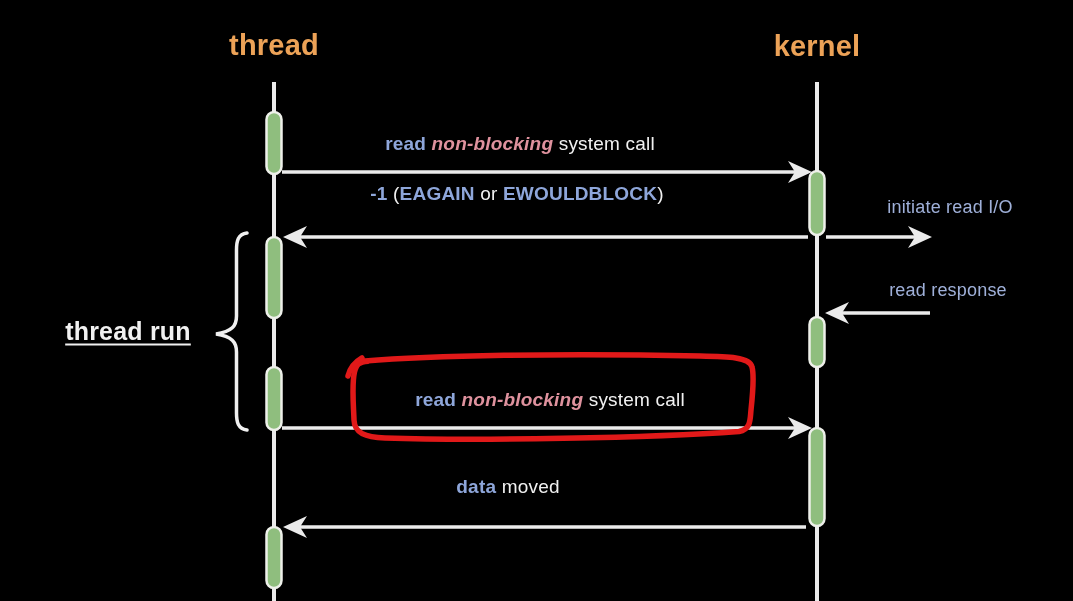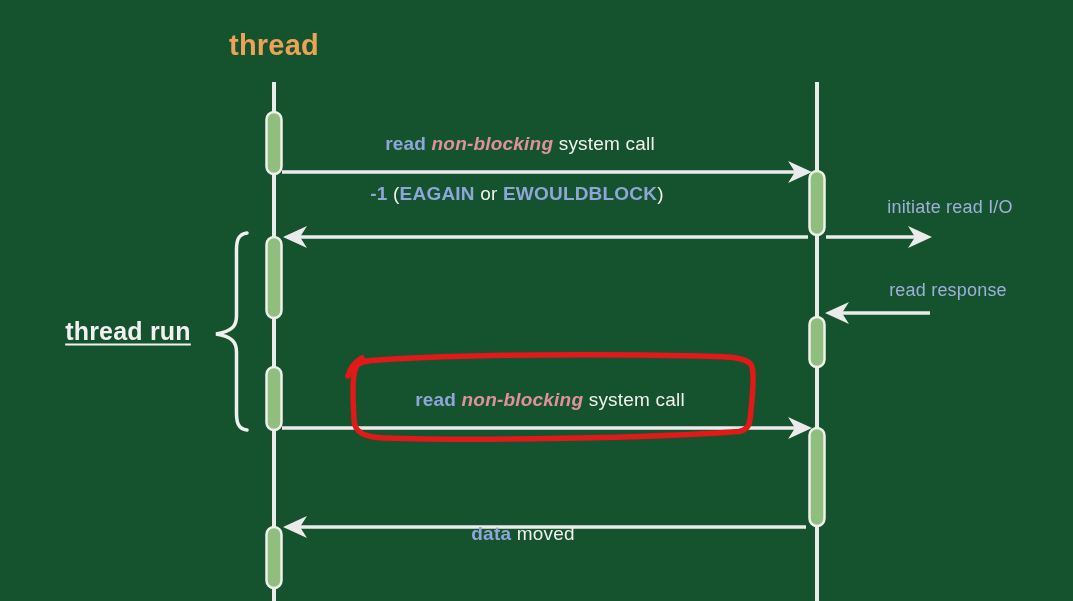--- a/index.html
+++ b/index.html
@@ -1,19 +1,19 @@
 <!DOCTYPE html>
 <html><head>
 <meta charset="utf-8">
 <style>
   html,body{margin:0;padding:0;background:#242127;}
   #stage{
     position:relative;
     width:1073px;height:601px;
-    background:#14532d;
+    background:#000000;
     overflow:hidden;
     font-family:"Liberation Sans", sans-serif;
   }
   #diagram-svg{position:absolute;left:0;top:0;}
   .txt{
     position:absolute;
     transform:translate(-50%,-50%);
     white-space:nowrap;
     color:#f1f1f1;
     font-size:19px;
@@ -85,20 +85,21 @@
     <g fill="none" stroke="#e11919" stroke-width="5.5" stroke-linecap="round">
       <path d="M365 361 C430 355.5 560 353 700 356 C728 356.5 750 357 752 367
                C754.5 376 752.5 396 751 410 C750 420 751 429 739 431.5
                C650 438 478 441 385 438 C365 437.3 354.5 433 354 420
                C353.5 405 351.5 385 354.5 372 C356.5 364 359 362 368 361.2"></path>
       <path d="M362 358 C355 362 350 368 348 376"></path>
     </g>
   </svg>
 
   <div class="txt actor" style="left:274px;top:45px;">thread</div>
+  <div class="txt actor" style="left:817px;top:46px;">kernel</div>
 
   <div class="txt" style="left:520px;top:144px;">
     <span class="c-blue">read</span>
     <span class="c-pink">non-blocking</span>
     <span class="c-white">system call</span>
   </div>
 
   <div class="txt" style="left:517px;top:194px;">
     <span class="c-blue">-1</span>
     <span class="c-white">(</span><span class="c-blue">EAGAIN</span>
@@ -111,20 +112,20 @@
   <div class="txt note" style="left:948px;top:290px;">read response</div>
 
   <div class="txt thread-run" style="left:128px;top:331px;">thread run</div>
 
   <div class="txt" style="left:550px;top:400px;">
     <span class="c-blue">read</span>
     <span class="c-pink">non-blocking</span>
     <span class="c-white">system call</span>
   </div>
 
-  <div class="txt two-line" style="left:523px;top:486px;margin-top:47px;">
+  <div class="txt two-line" style="left:508px;top:486px;">
     <div>
       <span class="c-blue">data</span>
       <span class="c-white">moved</span>
     </div>
   </div>
 
 </div>
 
 </body></html>

